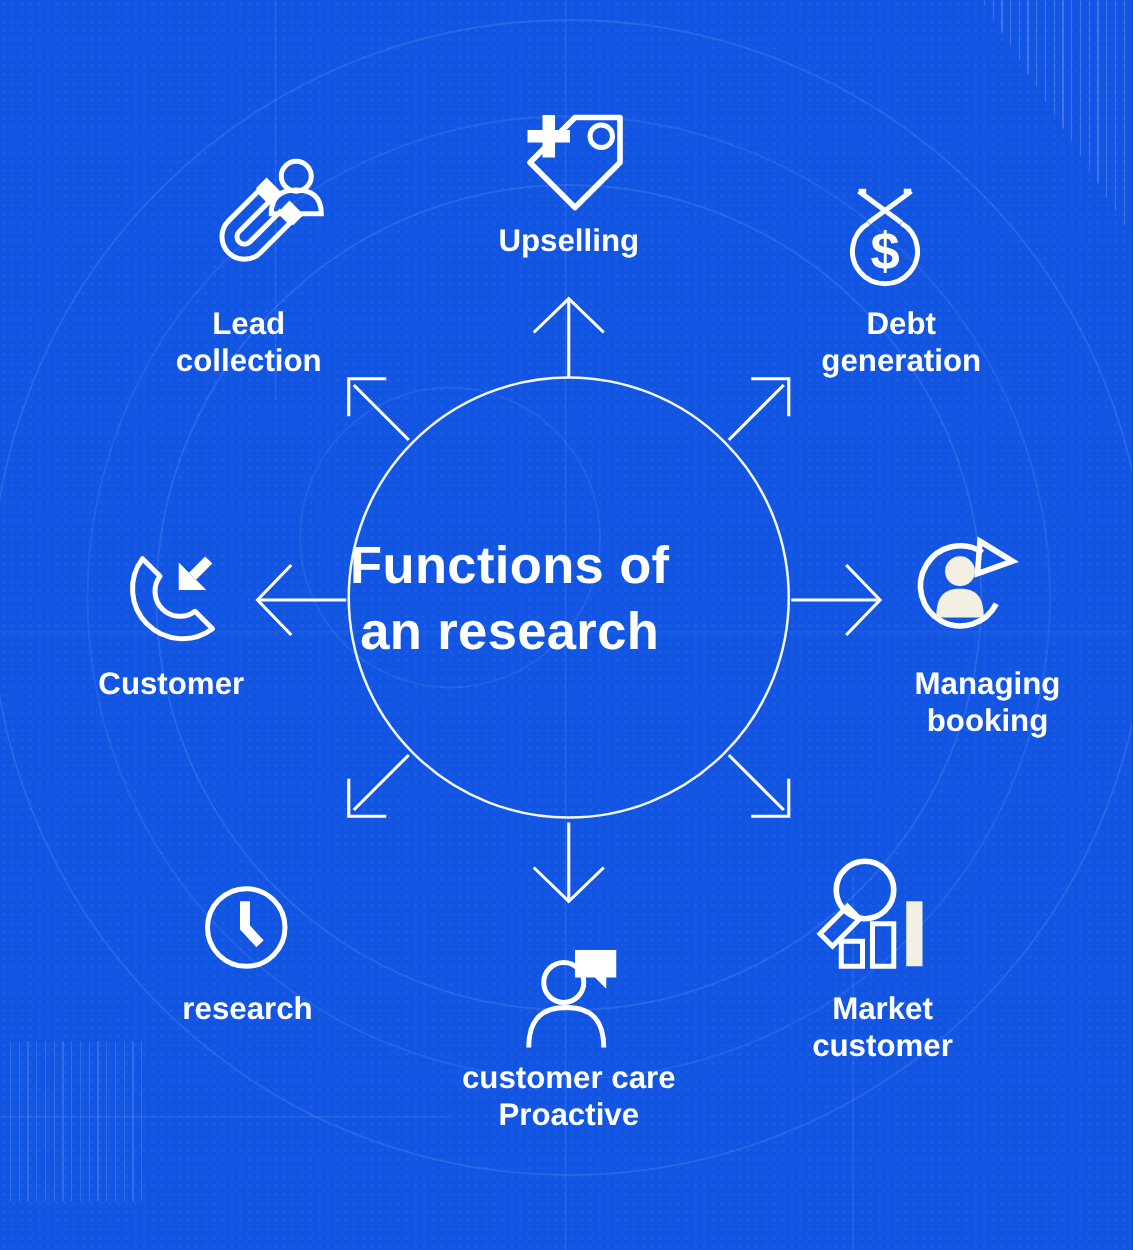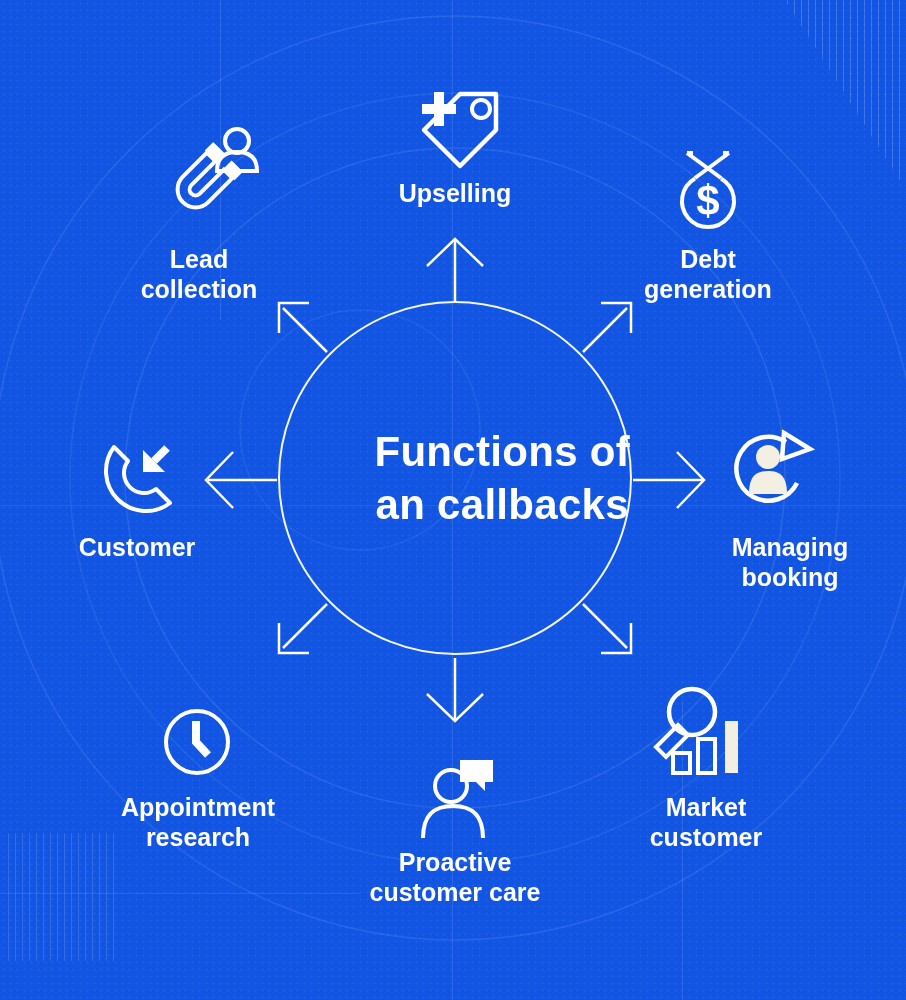--- a/index.html
+++ b/index.html
@@ -18,21 +18,21 @@
     position:absolute;pointer-events:none;
     background-image:repeating-linear-gradient(90deg, rgba(255,255,255,0.22) 0 1px, transparent 1px 7px);
   }
   .stripes.tr{left:738px;top:0;width:168px;height:190px;clip-path:polygon(28% 0,100% 0,100% 100%);opacity:.8;}
   .stripes.bl{left:8px;top:833px;width:112px;height:128px;opacity:.65;}
   .hairline{position:absolute;background:rgba(255,255,255,0.10);pointer-events:none;}
   .deco-svg,.arrows-svg{position:absolute;left:0;top:0;pointer-events:none;}
   .center-circle{
     position:absolute;left:278px;top:301px;width:354px;height:354px;
     border:2px solid rgba(255,255,255,0.95);border-radius:50%;
-    display:flex;align-items:center;justify-content:flex-end;box-sizing:border-box;
+    display:flex;align-items:center;justify-content:flex-start;box-sizing:border-box;
   }
   .title{
     text-align:center;font-size:42px;line-height:53px;font-weight:bold;letter-spacing:.3px;
   }
   .title span{display:block;}
   .node-icon{position:absolute;}
   .node-label{
     position:absolute;text-align:center;font-size:25px;line-height:30px;font-weight:bold;
   }
   .node-label span{display:block;}
@@ -94,21 +94,21 @@
       <g>
         <path d="M583,604 L627,648"></path>
           <path d="M601,653 L631,653 L631,623"></path>
       </g>
     </g>
   </svg>
 
   <div class="center-circle">
     <div class="title">
       <span>Functions of</span>
-      <span>an callbacks</span>
+      <span>an research</span>
     </div>
   </div>
 
   <svg class="node-icon" style="left:145px;top:126px;" width="120" height="120" viewBox="0 0 120 120">
     <g transform="rotate(45 52 62)">
       <path class="st" stroke-width="4" d="M34,30 V64 A18,18 0 0 0 70,64 V30 H58 V64 A6,6 0 0 1 46,64 V30 Z"></path>
       <rect class="fw" x="31" y="18" width="16" height="12"></rect>
       <rect class="fw" x="57" y="18" width="16" height="12"></rect>
     </g>
     <circle class="st" stroke-width="4" cx="92" cy="15" r="12"></circle>
@@ -128,21 +128,21 @@
     <span>Upselling</span>
   </div>
 
   <svg class="node-icon" style="left:663px;top:145px;" width="90" height="90" viewBox="0 0 90 90">
     <path class="st" stroke-width="4" d="M32,33.5 A26,26 0 1 0 58,33.5"></path>
     <path class="st" stroke-width="4" stroke-linejoin="miter" d="M24,8 L58,33"></path>
     <path class="st" stroke-width="4" stroke-linejoin="miter" d="M66,8 L32,33"></path>
     <path class="st" stroke-width="4" d="M24,8 H30 M60,8 H66"></path>
     <text class="fw" x="45" y="70" font-size="42" font-weight="bold" text-anchor="middle" font-family="Liberation Sans, sans-serif">$</text>
   </svg>
-  <div class="node-label" style="left:583px;top:244px;width:250px;">
+  <div class="node-label" style="left:596px;top:244px;width:250px;">
     <span>Debt</span>
     <span>generation</span>
   </div>
 
   <svg class="node-icon" style="left:92px;top:435px;" width="95" height="95" viewBox="0 0 95 95">
     <path class="st" stroke-width="4" stroke-linejoin="round" d="M22,12 L36,26 A20,20 0 0 0 64,54 L78,68 A40,40 0 0 1 22,12 Z"></path>
     <polygon class="fw" points="51,15 51,37 73,37 "></polygon>
     <path d="M62,26 L75,13" stroke="#ffffff" stroke-width="8" fill="none"></path>
   </svg>
   <div class="node-label" style="left:12px;top:532px;width:250px;">
@@ -158,32 +158,31 @@
   <div class="node-label" style="left:665px;top:532px;width:250px;">
     <span>Managing</span>
     <span>booking</span>
   </div>
 
   <svg class="node-icon" style="left:160px;top:704px;" width="80" height="80" viewBox="0 0 80 80">
     <circle class="st" stroke-width="4" cx="37" cy="38" r="31"></circle>
     <path class="st" stroke-width="8" stroke-linejoin="miter" d="M36,17 V38 L48,51"></path>
   </svg>
   <div class="node-label" style="left:48px;top:792px;width:300px;">
-    <span>Appointment</span>
     <span>research</span>
   </div>
 
   <svg class="node-icon" style="left:403px;top:750px;" width="110" height="110" viewBox="0 0 110 110">
     <circle class="st" stroke-width="4" cx="48" cy="36" r="16"></circle>
     <path class="st" stroke-width="4" d="M20,88 C20,64 32,56 50,56 C68,56 80,64 80,88"></path>
     <path class="fw" d="M57,10 H90 V32 H82 V41 L73,32 H57 Z"></path>
   </svg>
   <div class="node-label" style="left:305px;top:847px;width:300px;">
+    <span>customer care</span>
     <span>Proactive</span>
-    <span>customer care</span>
   </div>
 
   <svg class="node-icon" style="left:645px;top:685px;" width="115" height="115" viewBox="0 0 115 115">
     <circle class="st" stroke-width="4.5" cx="47" cy="27" r="23"></circle>
     <polygon class="st" stroke-width="4" stroke-linejoin="miter" points="33,40 43,50 21,72 11,62"></polygon>
     <rect class="st" stroke-width="4" x="28" y="68" width="17" height="20"></rect>
     <rect class="st" stroke-width="4" x="53" y="54" width="17" height="34"></rect>
     <rect class="fc" x="80" y="36" width="13" height="52"></rect>
   </svg>
   <div class="node-label" style="left:581px;top:792px;width:250px;">

